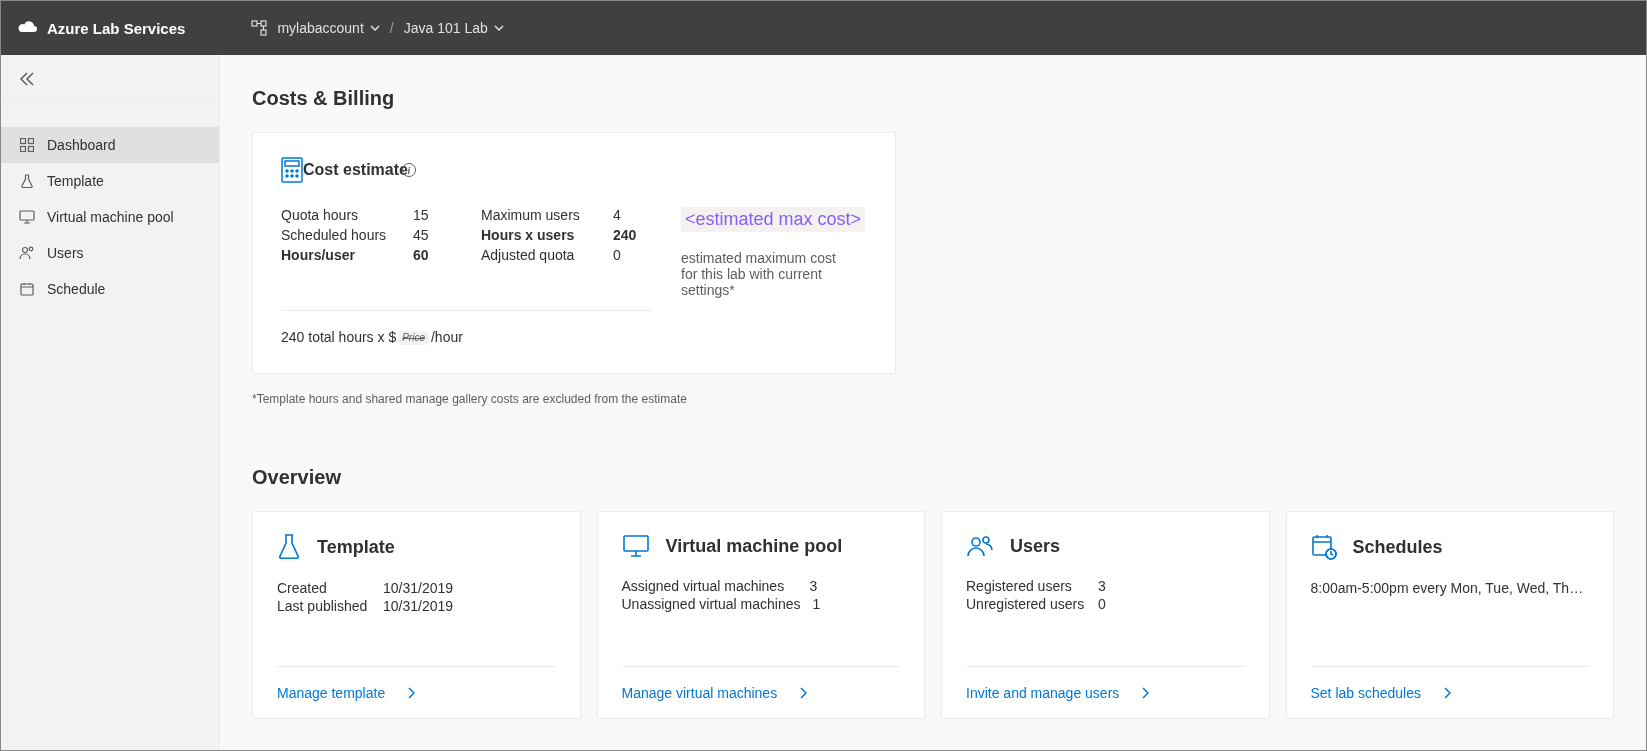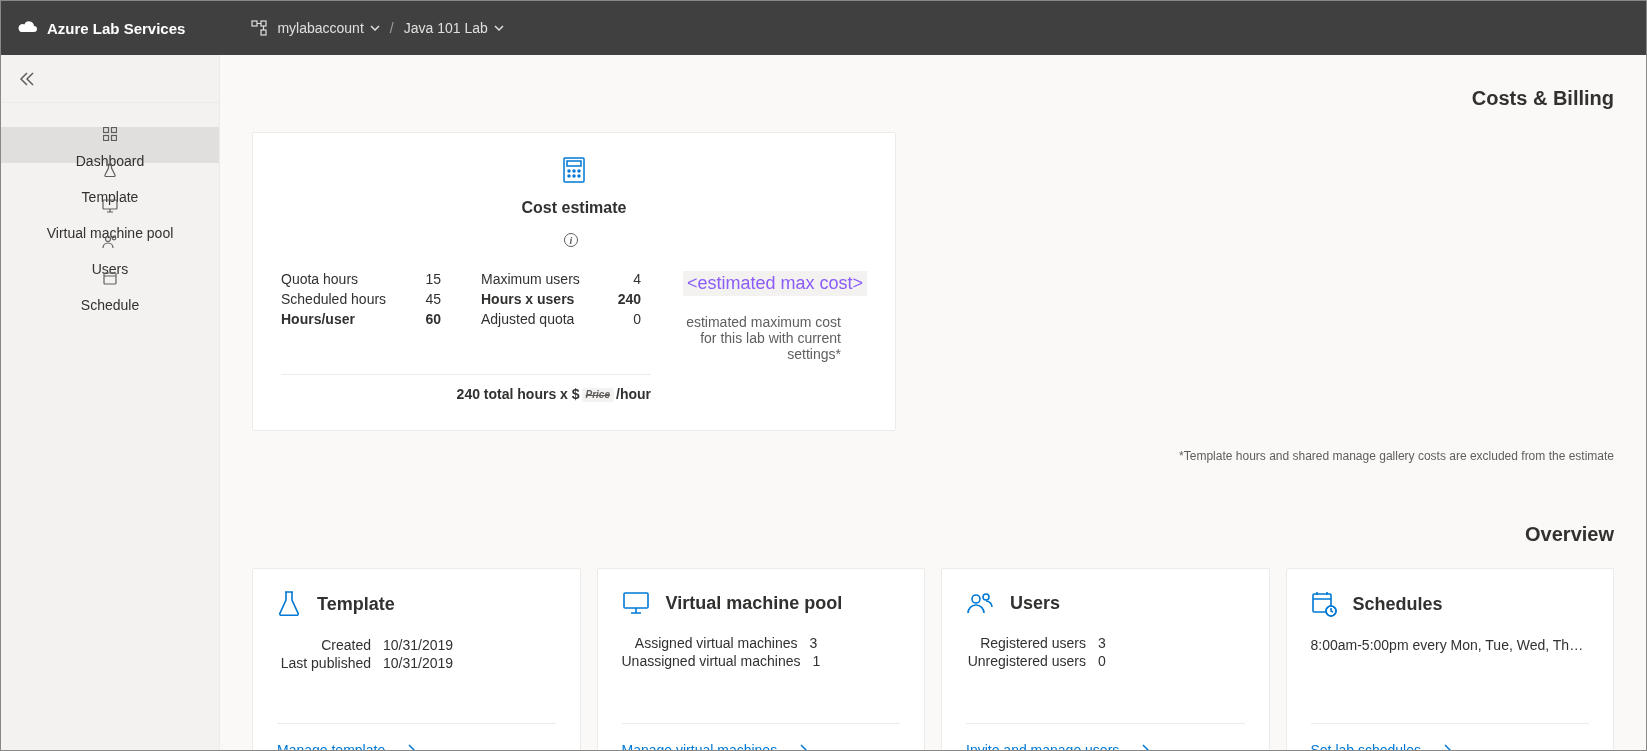--- a/index.html
+++ b/index.html
@@ -13,41 +13,41 @@
 .topbar .crumb { display: flex; align-items: center; gap: 6px; cursor: pointer; }
 .topbar .slash { color: #a19f9d; }
 
 
 .body { flex: 1; display: flex; background: #faf9f8; overflow: hidden; }
 
 
 .sidebar { width: 219px; background: #f3f2f1; border-right: 1px solid #edebe9; display: flex; flex-direction: column; }
 .sidebar .collapse { height: 48px; display: flex; align-items: center; padding-left: 18px; border-bottom: 1px solid #edebe9; cursor: pointer; color: #605e5c; }
 .sidebar .nav { padding-top: 24px; }
-.sidebar .nav-item { height: 36px; display: flex; align-items: center; gap: 12px; padding: 0 18px; cursor: pointer; color: #323130; flex-direction: column; }
+.sidebar .nav-item { height: 36px; display: flex; align-items: center; gap: 12px; padding: 0 18px; cursor: pointer; color: #323130; }
 .sidebar .nav-item.active { background: #e1dfdd; }
 .sidebar .nav-item .ic { width: 16px; display: flex; justify-content: center; color: #605e5c; }
 
 
-.main { flex: 1; padding: 32px 32px 0 32px; overflow: auto; text-align: right; }
+.main { flex: 1; padding: 32px 32px 0 32px; overflow: auto; }
 .main h2 { font-size: 20px; font-weight: 600; margin-bottom: 22px; }
 
 
 .cost-card { background: #fff; border: 1px solid #edebe9; border-radius: 2px; padding: 24px 28px 28px 28px; width: 644px; }
-.cost-card .card-title { display: flex; align-items: center; gap: 16px; font-size: 16px; font-weight: 600; margin-bottom: 24px; flex-direction: column; }
+.cost-card .card-title { display: flex; align-items: center; font-size: 16px; font-weight: 600; margin-bottom: 24px; }
 .cost-card .card-title .info { width: 14px; height: 14px; border-radius: 50%; border: 1px solid #605e5c; display: flex; align-items: center; justify-content: center; font-size: 10px; font-style: italic; font-family: serif; color: #605e5c; margin-left: -6px; }
 .cost-grid { display: flex; gap: 40px; }
 .cost-left { width: 160px; }
 .cost-mid { width: 160px; }
 .cost-right { flex: 1; color: #605e5c; }
 .cost-right .big { font-size: 18px; color: #8b5cf6; background: #f3f2f1; padding: 2px 4px; margin-bottom: 18px; display: inline-block; }
 .stat-row { display: flex; justify-content: space-between; margin-bottom: 4px; }
 .stat-row .v { min-width: 28px; }
 .bold { font-weight: 600; }
-.total-line { border-top: 1px solid #edebe9; padding-top: 11px; margin-top: 12px; font-weight: 700; width: 370px; }
+.total-line { border-top: 1px solid #edebe9; padding-top: 18px; margin-top: 12px; font-weight: 400; width: 370px; }
 .total-line .pill { display: inline-block; background: #f3f2f1; border-radius: 3px; padding: 0 4px; margin: 0 2px; font-size: 10px; font-style: italic; line-height: 14px; text-decoration: line-through; color: #605e5c; vertical-align: middle; }
 .footnote { font-size: 12px; color: #605e5c; margin-top: 18px; }
 
 
 .overview-title { font-size: 20px; font-weight: 600; margin-top: 60px; margin-bottom: 22px; }
 .card-row { display: flex; gap: 16px; }
 .ov-card { flex: 1; min-width: 0; background: #fff; border: 1px solid #edebe9; border-radius: 2px; padding: 22px 24px 0 24px; display: flex; flex-direction: column; height: 208px; }
 .ov-card .ov-head { display: flex; align-items: center; gap: 16px; font-size: 18px; font-weight: 600; margin-bottom: 20px; }
 .ov-card .ov-body { flex: 1; font-size: 14px; color: #323130; }
 .ov-card .ov-body .row { display: flex; gap: 12px; margin-bottom: 2px; }

